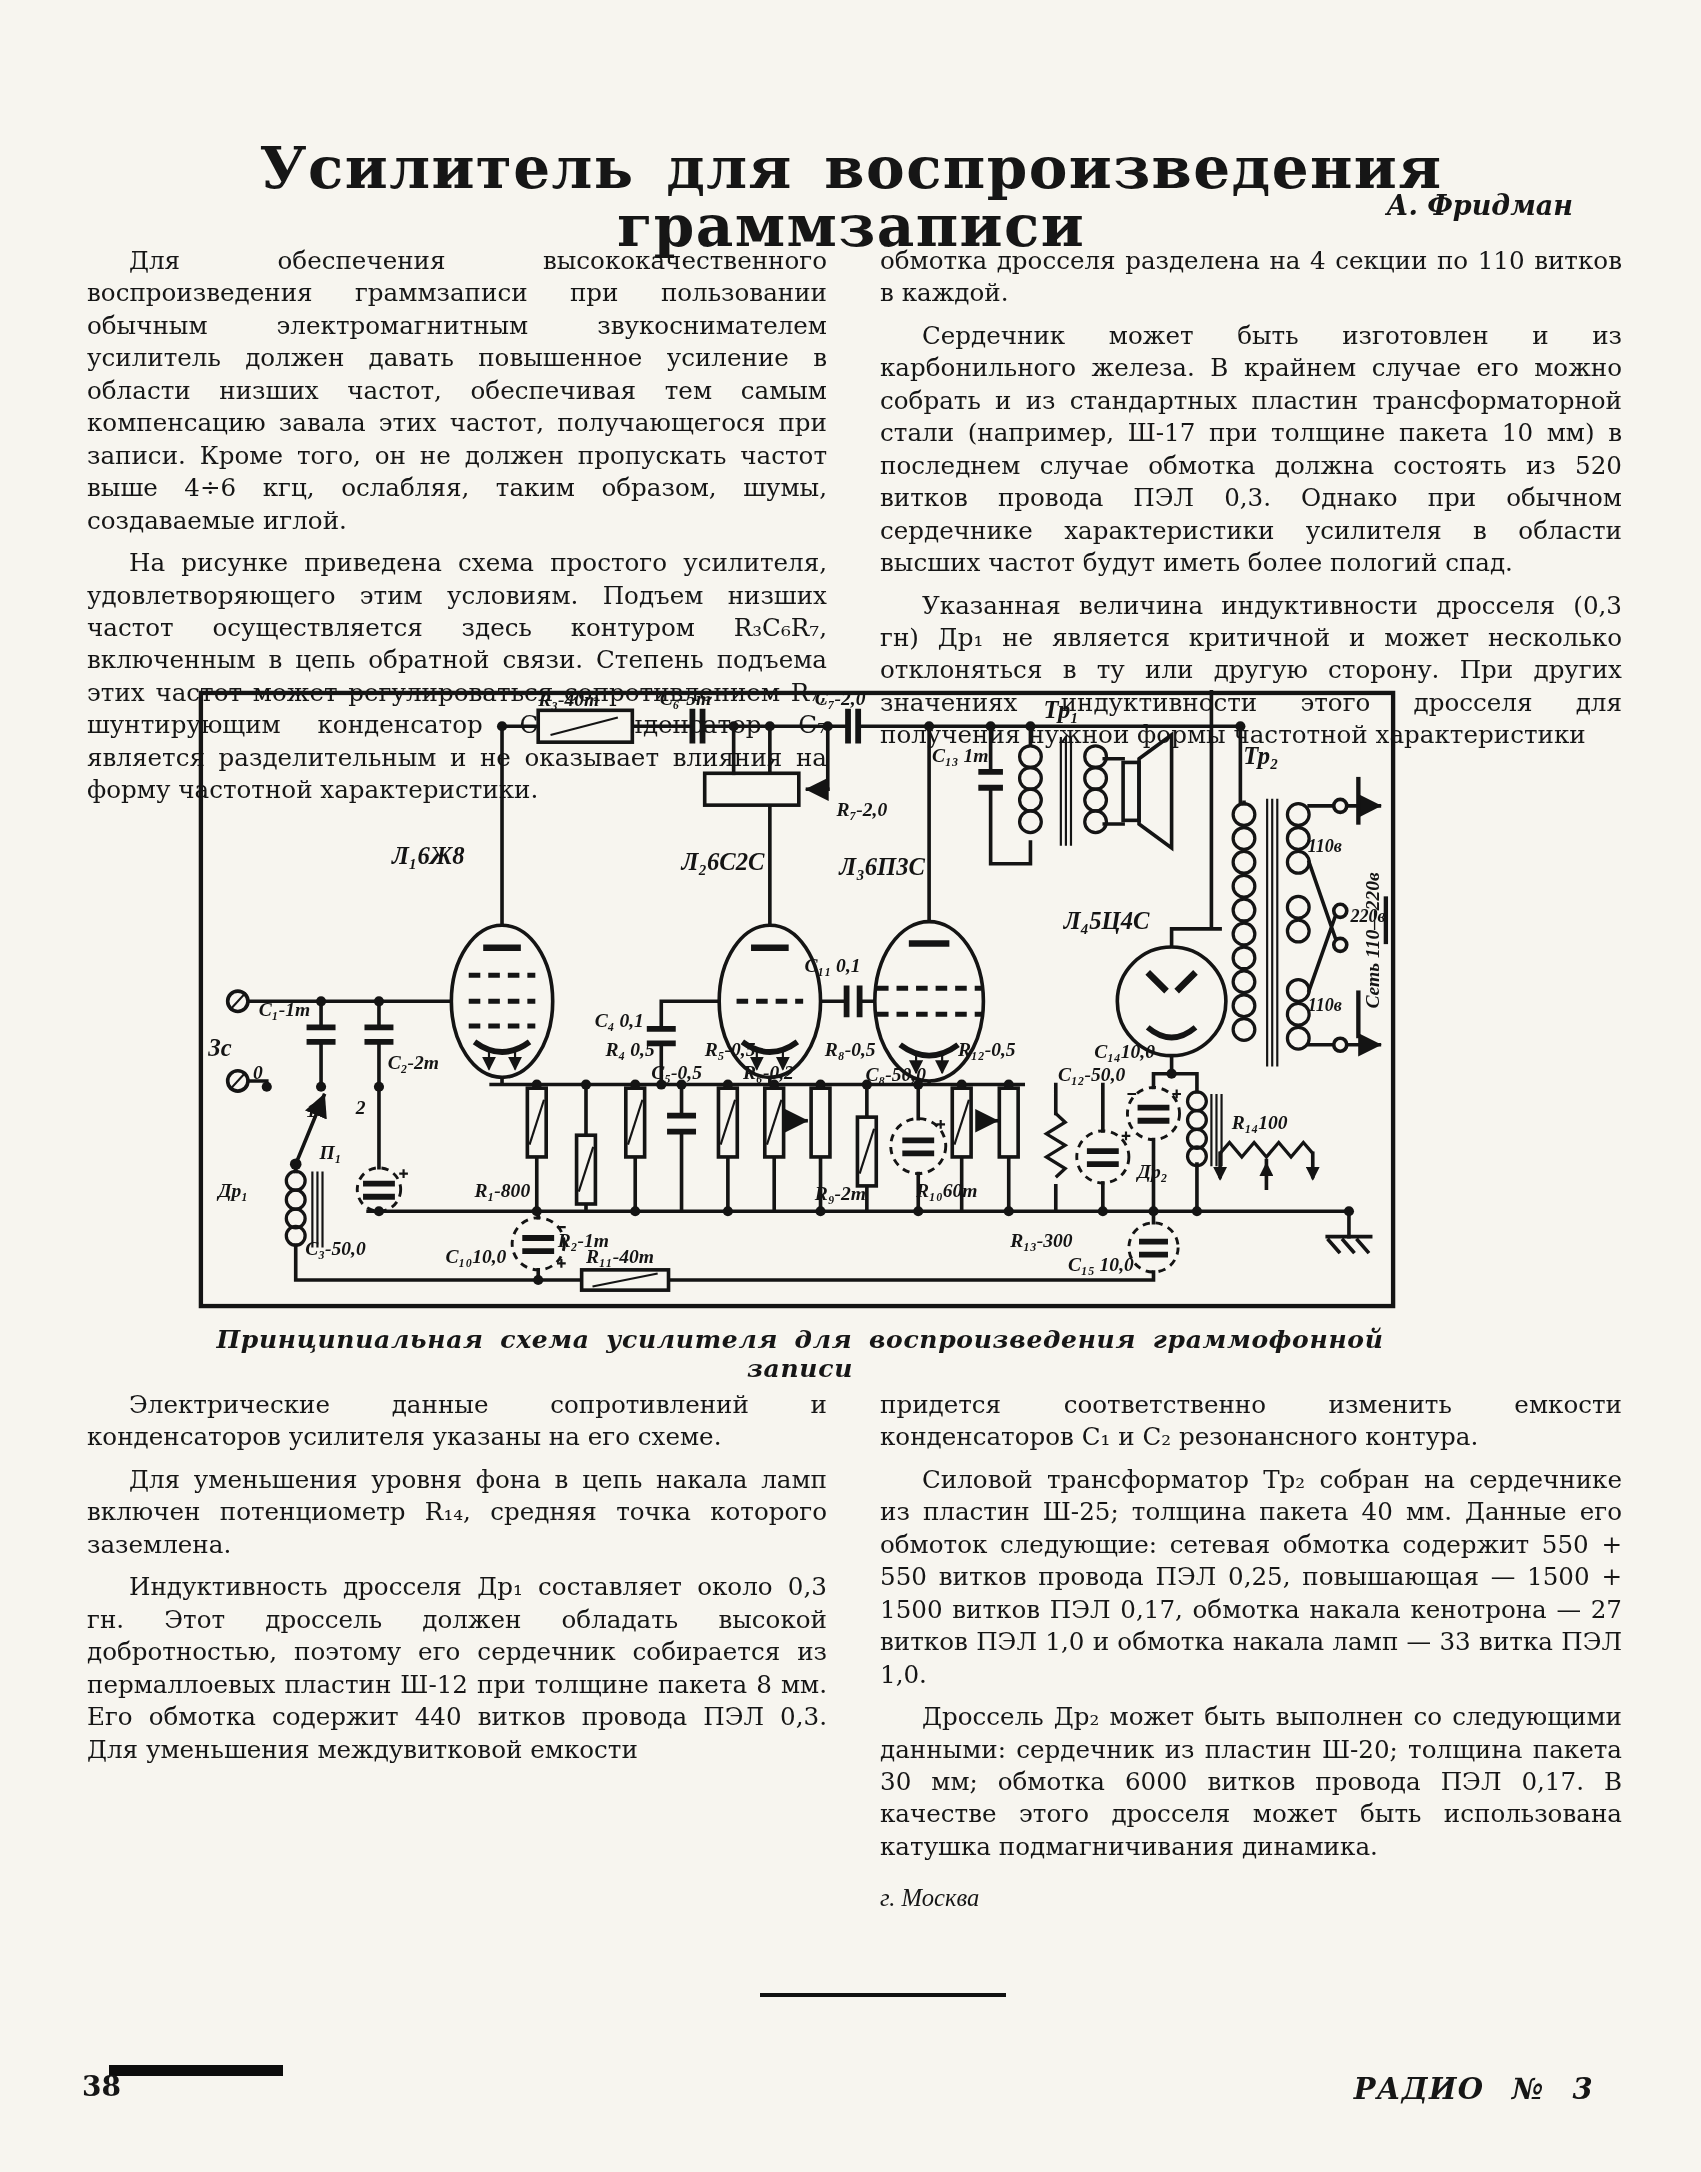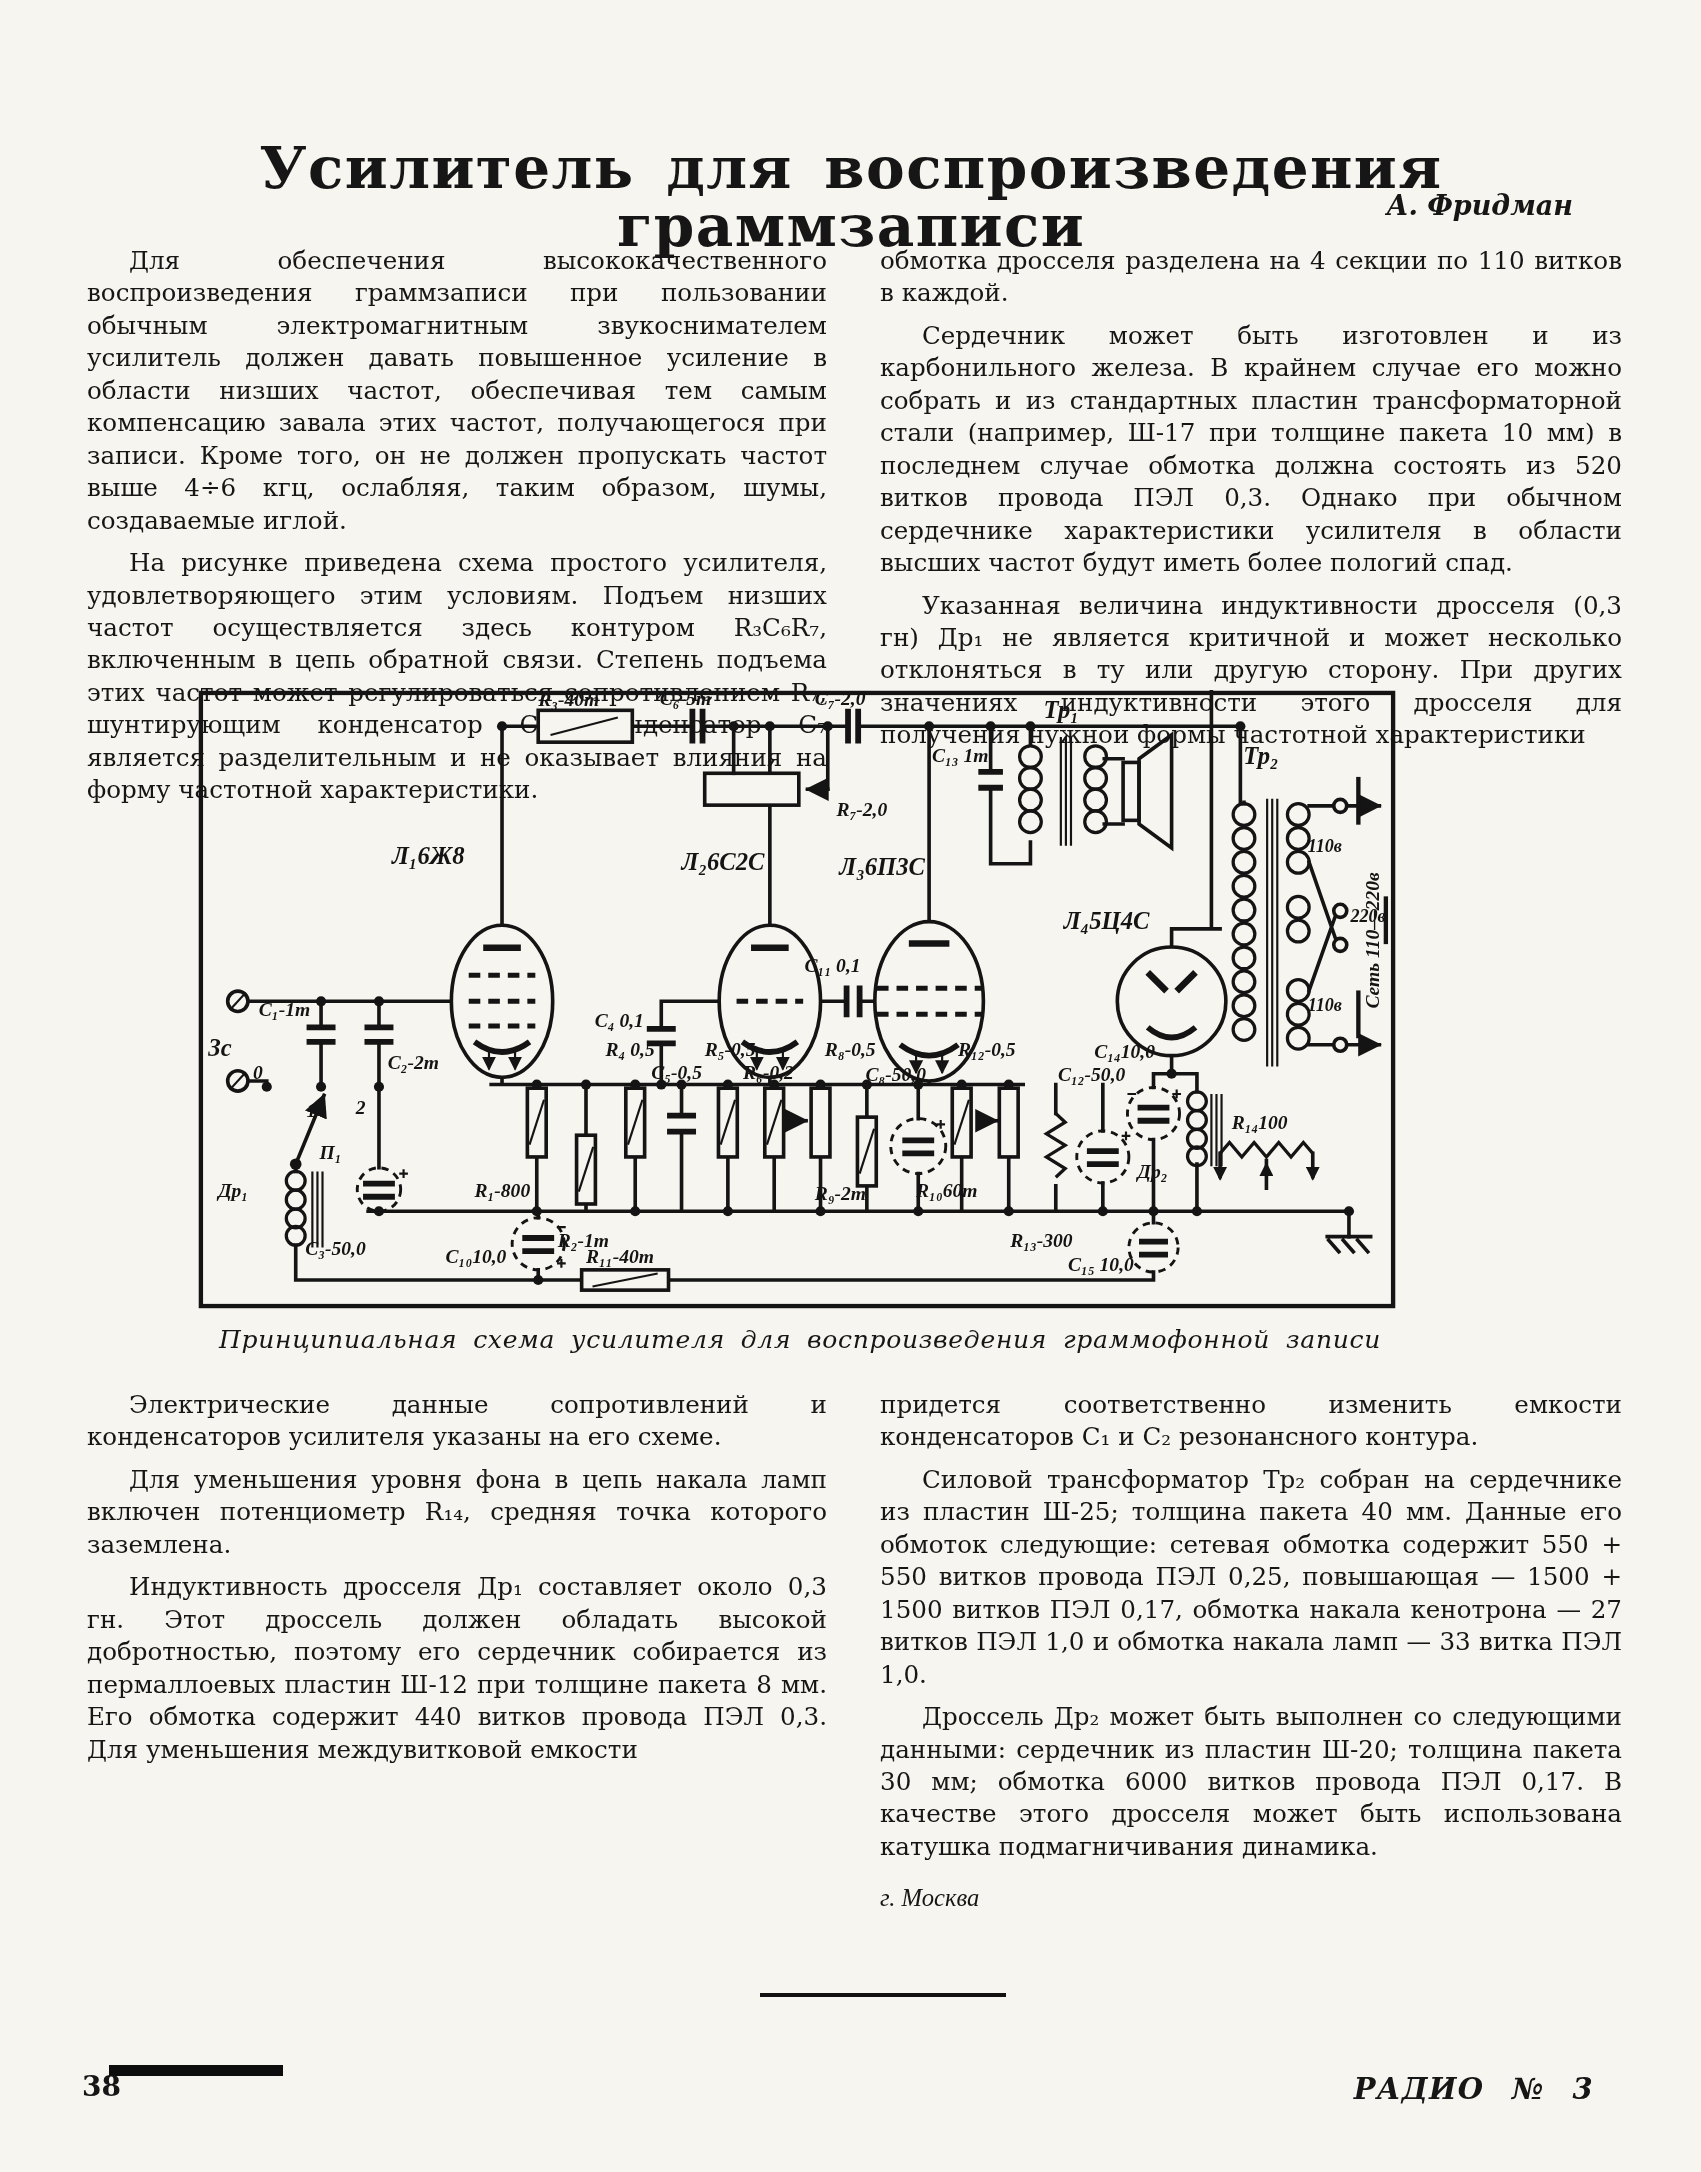--- a/index.html
+++ b/index.html
@@ -11,21 +11,21 @@
   .col{position:absolute;font-size:24.6px;line-height:1.32;text-align:justify;}
   .col p{margin:0 0 10px 2px;text-indent:42px;}
   .col p.noindent{text-indent:0;}
   .col p.city{font-style:italic;text-indent:0;margin-top:19px;font-family:Liberation Serif, serif;}
   .tl{left:85px;top:245px;width:742px;}
   .tr{left:878px;top:245px;width:744px;}
   .bl{left:85px;top:1389px;width:742px;}
   .br{left:878px;top:1389px;width:744px;}
   .figure{position:absolute;left:198px;top:690px;width:1198px;height:619px;}
   .caption{position:absolute;left:206px;top:1325px;width:1188px;text-align:center;
-           font-size:25px;font-style:italic;font-weight:normal;letter-spacing:0.7px;word-spacing:7.2px;}
+           font-size:25px;font-style:italic;font-weight:bold;letter-spacing:0.7px;word-spacing:7.2px;}
   .divider{position:absolute;left:760px;top:1993px;width:246px;height:3.6px;background:#111;}
   .pgbar{position:absolute;left:109px;top:2065px;width:174px;height:11px;background:#0d0d0d;}
   .pgnum{position:absolute;left:82px;top:2070px;font-size:28px;font-weight:bold;}
   .journal{position:absolute;right:156px;top:2072px;font-size:29px;font-weight:bold;font-style:italic;
            letter-spacing:1.4px;word-spacing:16px;}
   svg .wire{stroke:#141414;stroke-width:5;fill:none;stroke-linecap:square;}
   svg .thin{stroke:#141414;stroke-width:3;fill:none;}
   svg .comp{stroke:#141414;stroke-width:5;fill:#f7f5ef;}
   svg .bar{stroke:#141414;stroke-width:9;fill:none;stroke-linecap:butt;}
   svg .plate{stroke:#141414;stroke-width:8;fill:none;}

